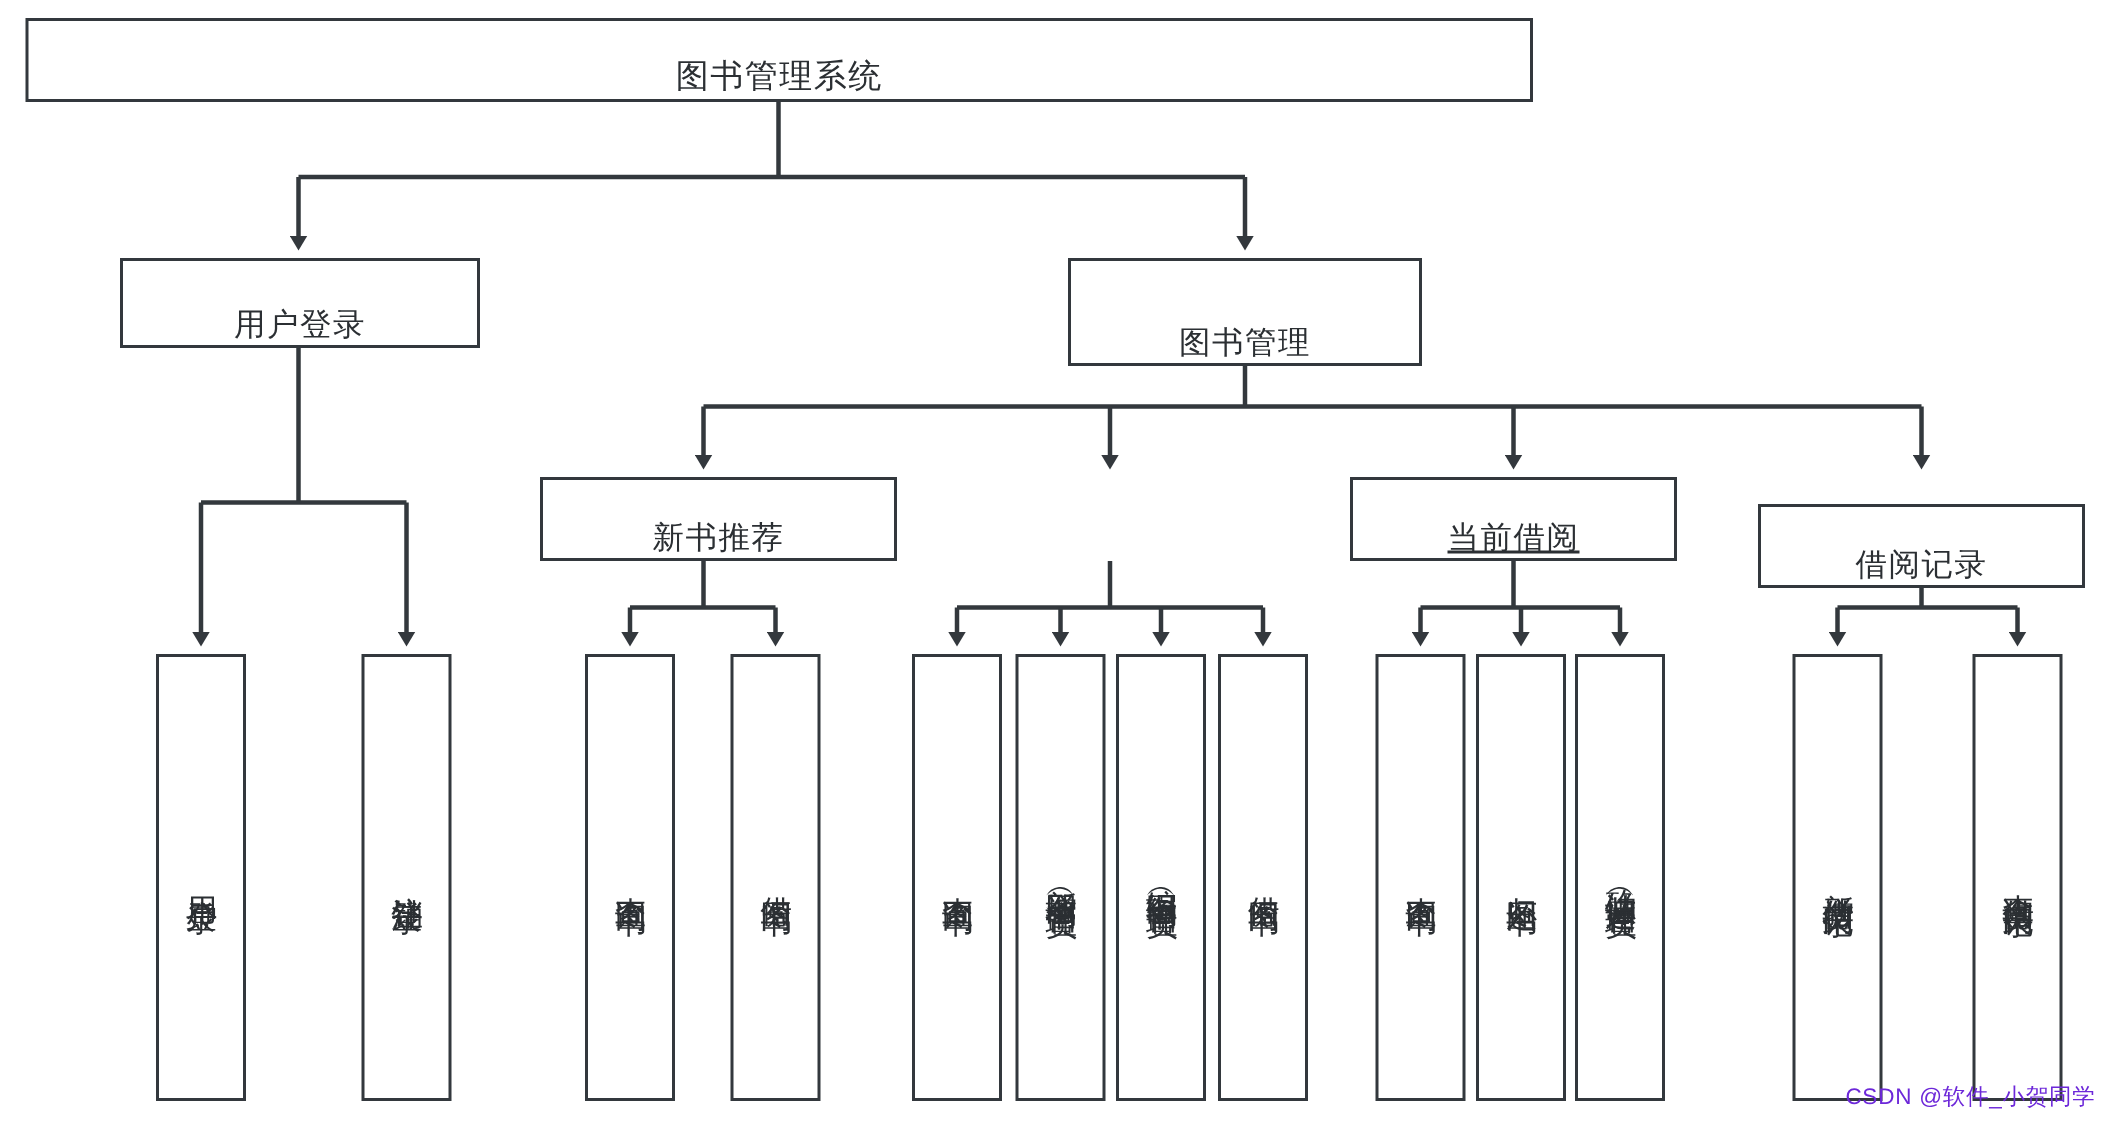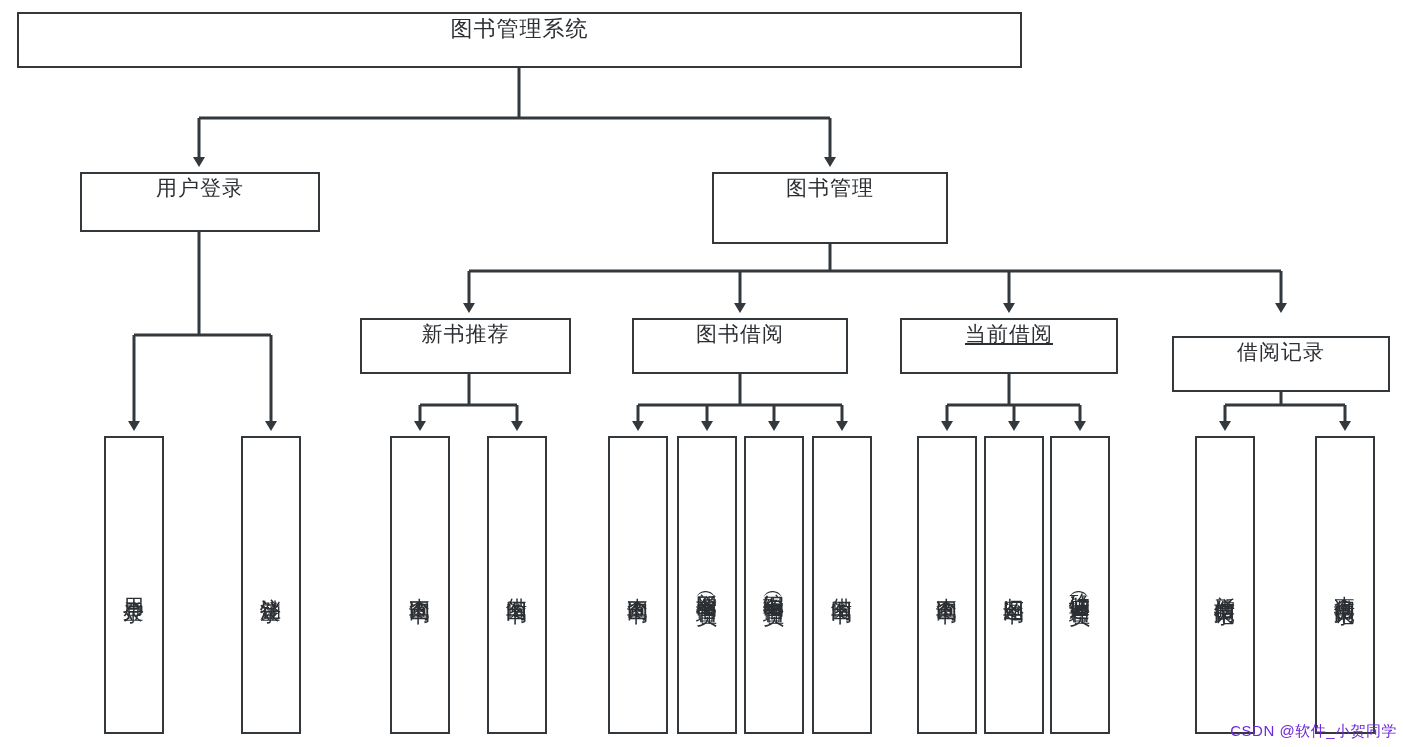--- a/index.html
+++ b/index.html
@@ -9,21 +9,21 @@
   }
   #canvas{position:absolute;left:0;top:0;width:1405px;height:747px;}
   #svg-links{position:absolute;left:0;top:0;width:1405px;height:747px;}
 
   .node{
     position:absolute;
     box-sizing:border-box;
     background:#ffffff;
     border:2px solid #33383d;
     display:flex;
-    align-items:flex-start;
+    align-items:flex-end;
     justify-content:center;
     color:#2b2f33;
   }
   .node.h{
     font-size:21px;
     letter-spacing:1px;
   }
   .node.v{
     writing-mode:vertical-rl;
     text-orientation:upright;
@@ -113,25 +113,22 @@
     <span>图书管理系统</span>
   </div>
 
   <div class="node h" style="left:80px;top:172px;width:240px;height:60px;">
     <span>用户登录</span>
   </div>
   <div class="node h" style="left:712px;top:172px;width:236px;height:72px;">
     <span>图书管理</span>
   </div>
 
-  <div class="node h" style="left:360px;top:318px;width:211px;height:56px;">
+  <div class="node h" style="left:360px;top:318px;width:238px;height:56px;">
     <span>新书推荐</span>
-  </div>
-  <div class="node h" style="left:632px;top:318px;width:216px;height:56px;">
-    <span>图书借阅</span>
   </div>
   <div class="node h" style="left:900px;top:318px;width:218px;height:56px;text-decoration:underline;">
     <span>当前借阅</span>
   </div>
   <div class="node h" style="left:1172px;top:336px;width:218px;height:56px;">
     <span>借阅记录</span>
   </div>
 
   <div class="node v" style="left:104px;top:436px;width:60px;height:298px;">
     <span class="vtxt">用户登录</span>

